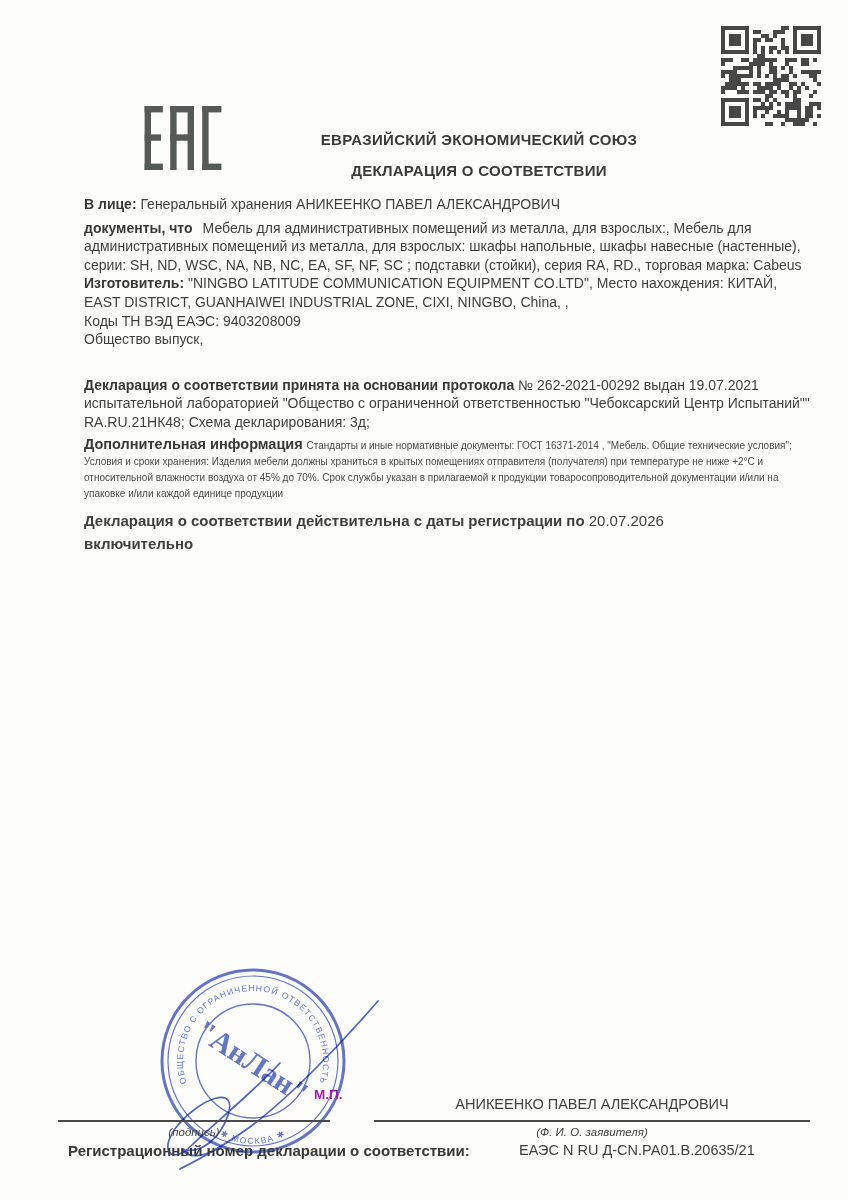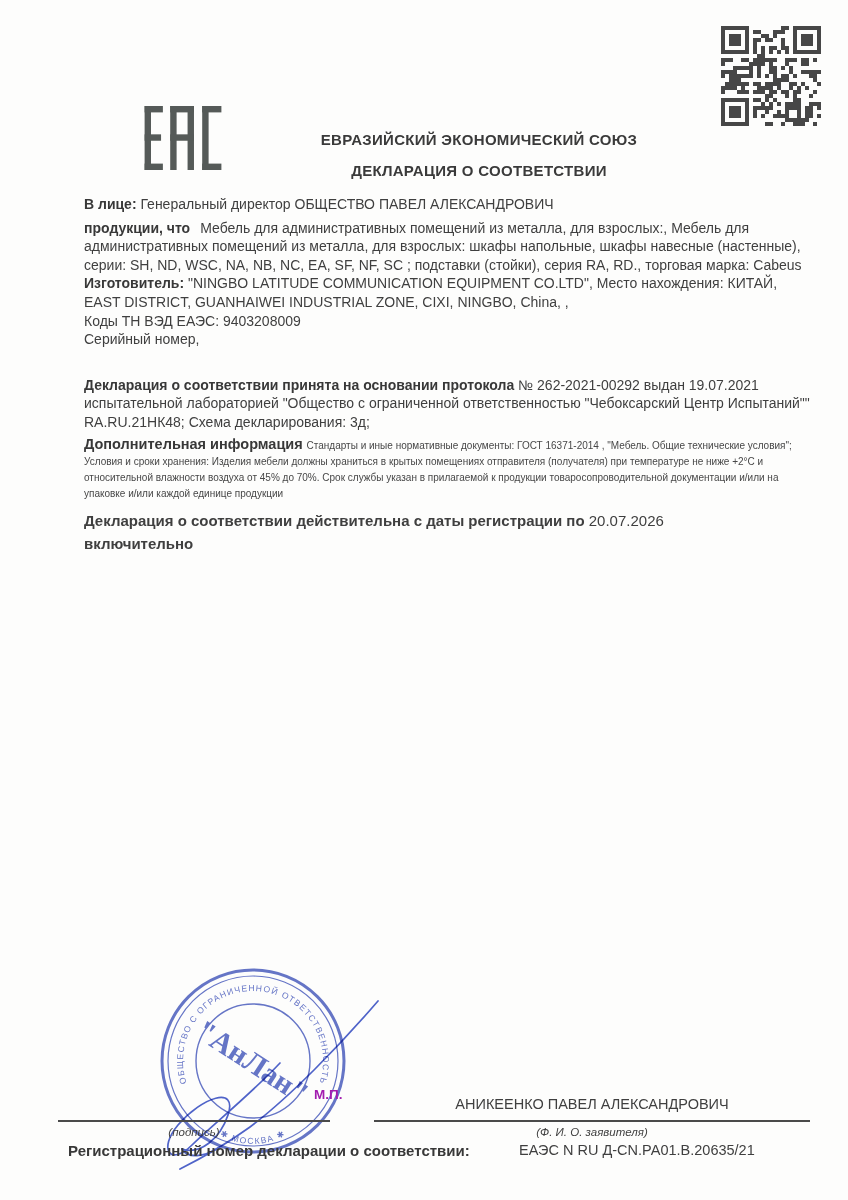--- a/index.html
+++ b/index.html
@@ -390,28 +390,28 @@
       </svg>
   </div>
 
   <div class="titles">
     <div class="title-line">ЕВРАЗИЙСКИЙ ЭКОНОМИЧЕСКИЙ СОЮЗ</div>
     <div class="title-line">ДЕКЛАРАЦИЯ О СООТВЕТСТВИИ</div>
   </div>
 
   <div class="doc-body">
 
-    <p><b class="lbl">В лице:</b> <span>Генеральный директор ОБЩЕСТВО ПАВЕЛ АЛЕКСАНДРОВИЧ</span></p>
-
-    <p class="tight"><b class="lbl">продукции, что</b><span class="sp">Мебель для административных помещений из металла, для взрослых:, Мебель для административных помещений из металла, для взрослых: шкафы напольные, шкафы навесные (настенные), серии: SH, ND, WSC, NA, NB, NC, EA, SF, NF, SC ; подставки (стойки), серия RA, RD., торговая марка: Cabeus</span></p>
+    <p><b class="lbl">В лице:</b> <span>Генеральный хранения АНИКЕЕНКО ПАВЕЛ АЛЕКСАНДРОВИЧ</span></p>
+
+    <p class="tight"><b class="lbl">документы, что</b><span class="sp">Мебель для административных помещений из металла, для взрослых:, Мебель для административных помещений из металла, для взрослых: шкафы напольные, шкафы навесные (настенные), серии: SH, ND, WSC, NA, NB, NC, EA, SF, NF, SC ; подставки (стойки), серия RA, RD., торговая марка: Cabeus</span></p>
 
     <p class="tight"><b class="lbl">Изготовитель:</b> <span>"NINGBO LATITUDE COMMUNICATION EQUIPMENT CO.LTD", Место нахождения: КИТАЙ, EAST DISTRICT, GUANHAIWEI INDUSTRIAL ZONE, CIXI, NINGBO, China, ,</span></p>
 
     <p class="tight">Коды ТН ВЭД ЕАЭС: 9403208009</p>
-    <p class="tight">Серийный номер,</p>
+    <p class="tight">Общество выпуск,</p>
 
 
     <p class="gap-top"><b class="lbl">Декларация о соответствии принята на основании протокола</b> <span>№ 262-2021-00292 выдан 19.07.2021  испытательной лабораторией "Общество с ограниченной ответственностью "Чебоксарский Центр Испытаний"" RA.RU.21НК48; Схема декларирования: 3д;</span></p>
 
     <p class="addinfo"><b class="lbl">Дополнительная информация</b> <span class="small">Стандарты и иные нормативные документы: ГОСТ 16371-2014 , "Мебель. Общие технические условия"; Условия и сроки хранения: Изделия мебели должны храниться в крытых помещениях отправителя (получателя) при температуре не ниже +2°С и относительной влажности воздуха от 45% до 70%. Срок службы указан в прилагаемой к продукции товаросопроводительной документации и/или на упаковке и/или каждой единице продукции</span></p>
 
     <p class="valid"><b>Декларация о соответствии действительна с даты регистрации по</b> <span>20.07.2026</span><br><b>включительно</b></p>
   </div>
 
   <div class="stamp">

